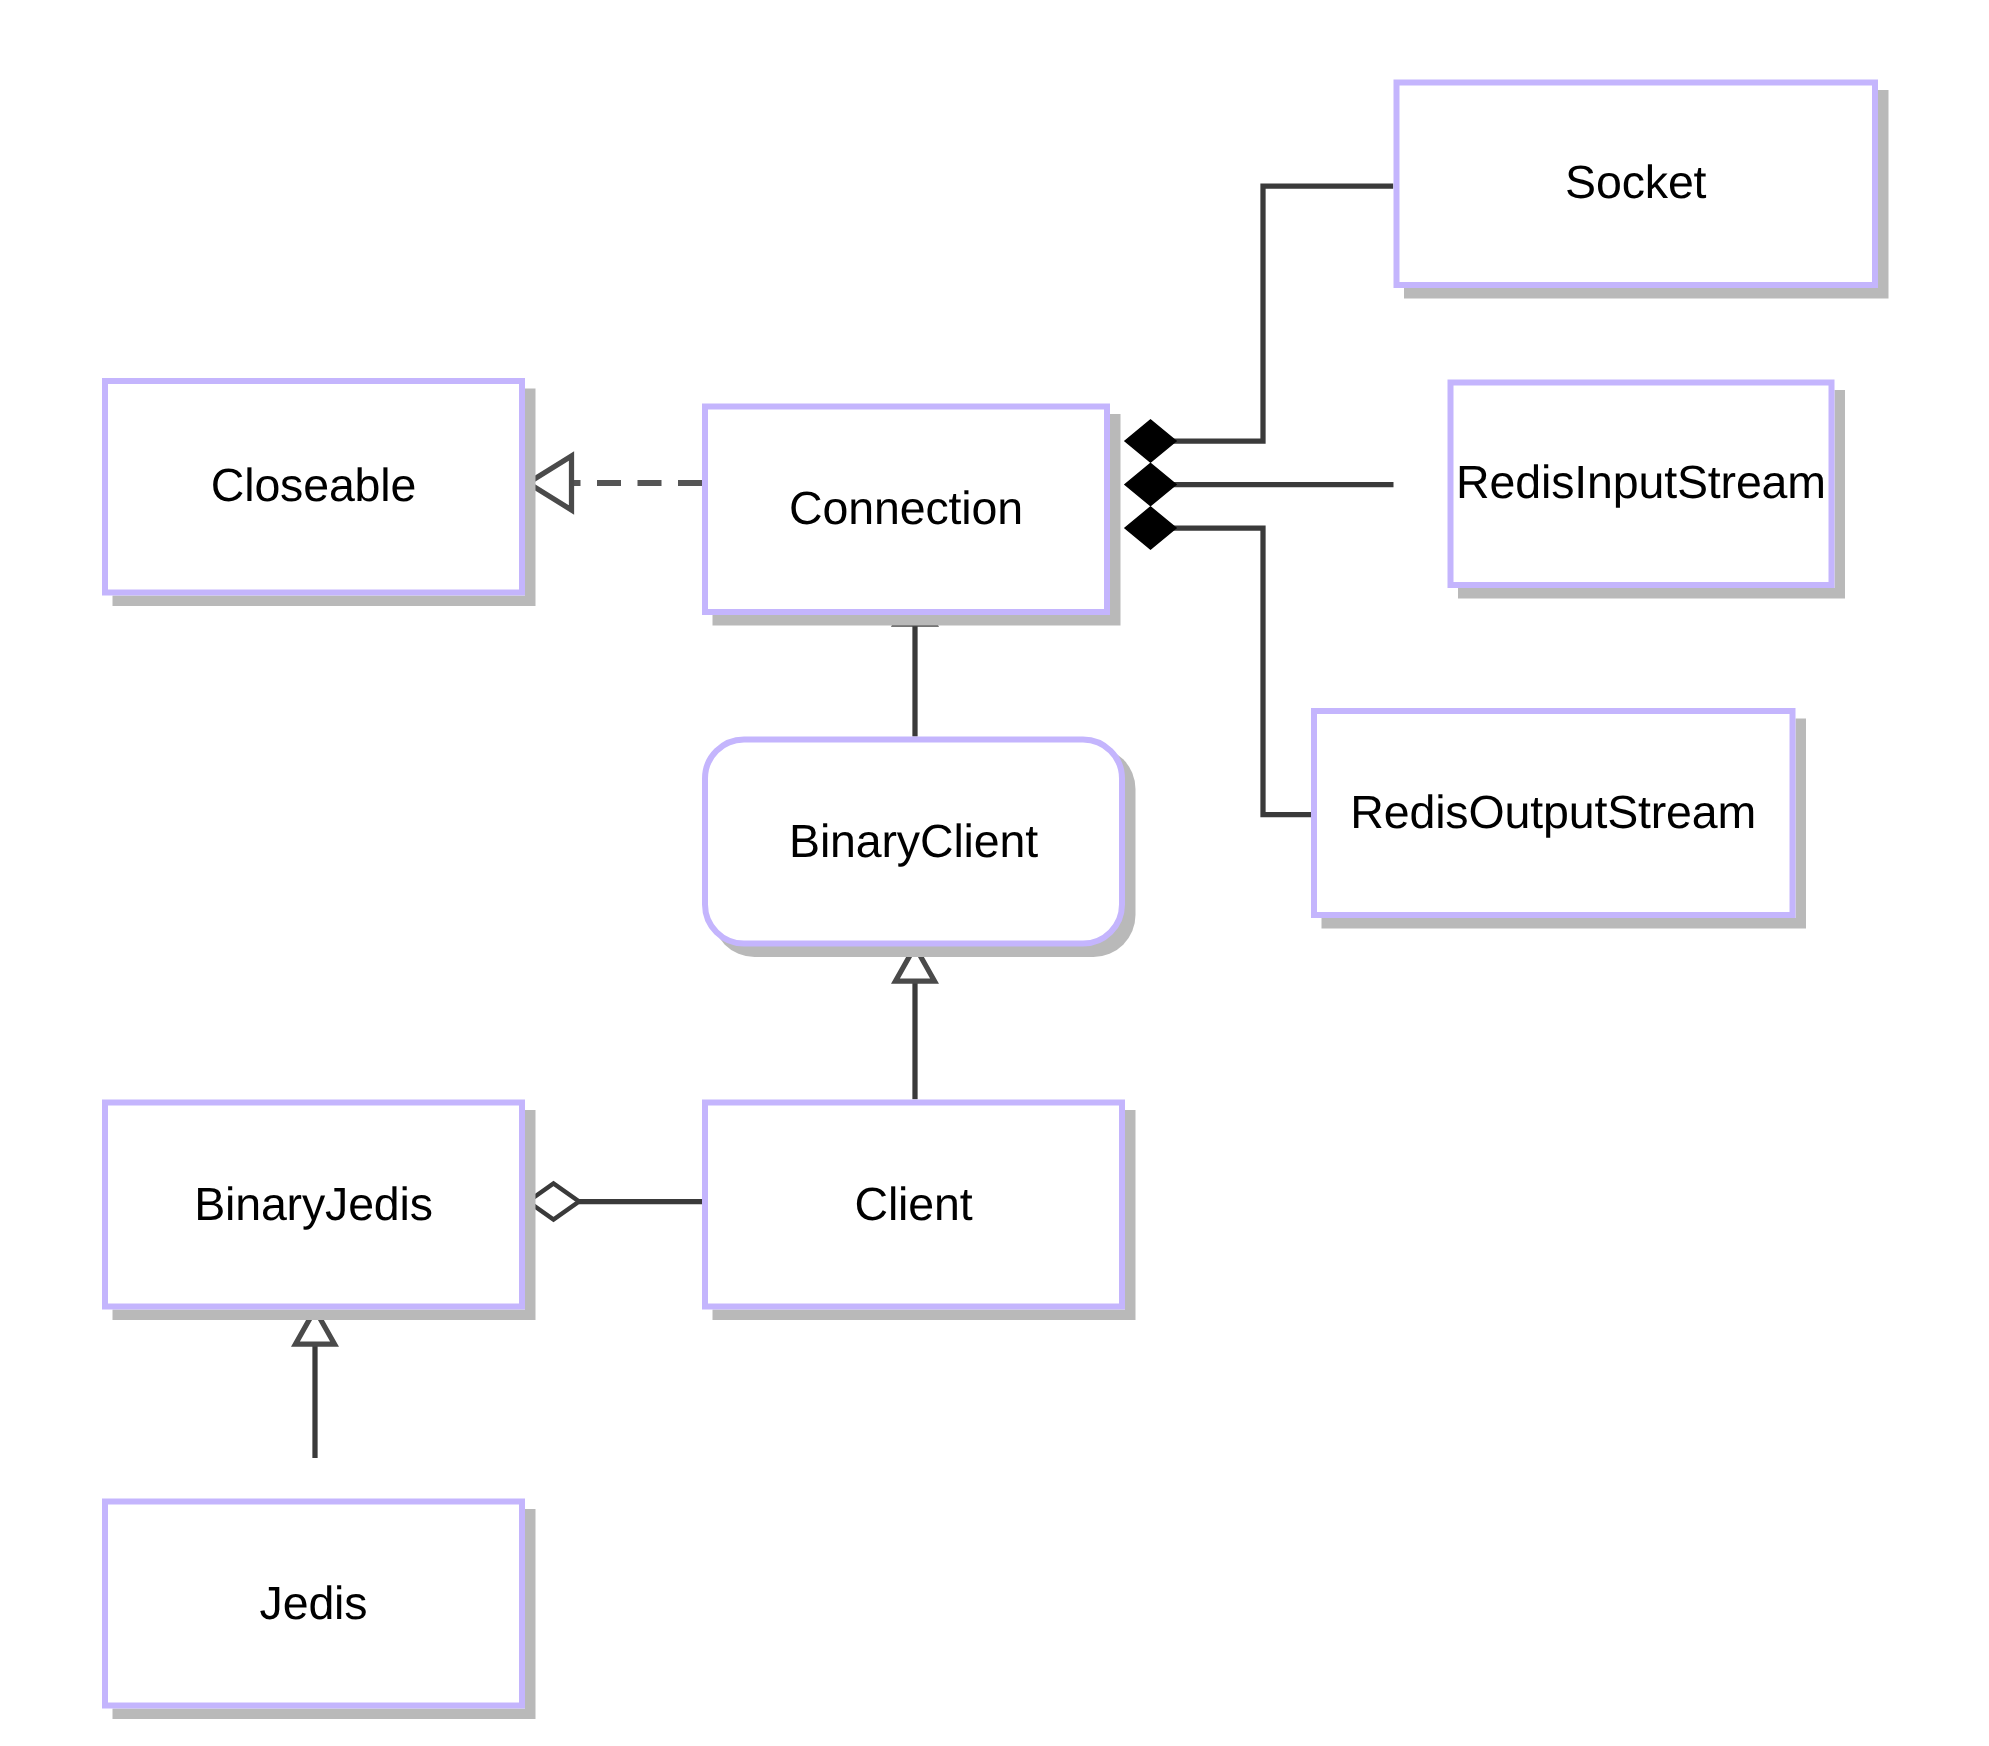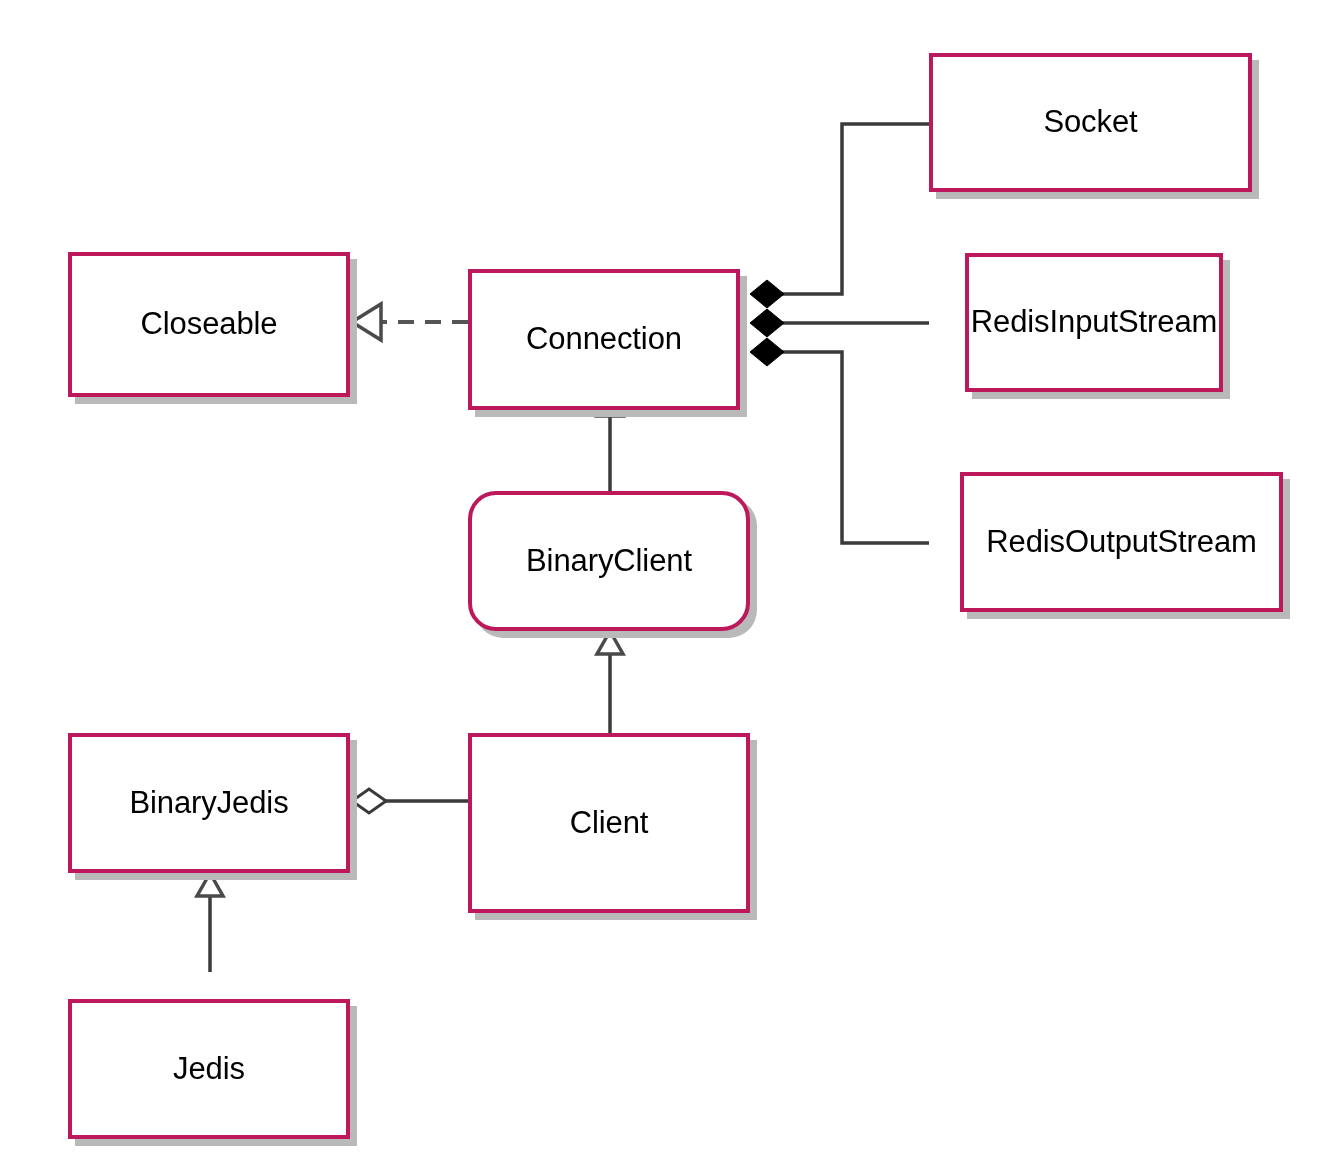--- a/index.html
+++ b/index.html
@@ -20,21 +20,21 @@
     position: absolute;
     left: 0;
     top: 0;
     width: 1326px;
     height: 1164px;
   }
   .uml-box {
     position: absolute;
     box-sizing: border-box;
     background: #ffffff;
-    border: 4px solid #be185d;
+    border: 4px solid #c4b5fd;
     box-shadow: 7px 7px 0 0 #b9b9b9;
     display: flex;
     align-items: center;
     justify-content: center;
     z-index: 3;
   }
   .uml-box .label {
     font-size: 31px;
     color: #000000;
     line-height: 1.1;
@@ -91,41 +91,41 @@
   </svg>
 
   <div class="uml-box" style="left:929px; top:53px; width:323px; height:139px;">
     <span class="label">Socket</span>
   </div>
 
   <div class="uml-box" style="left:929px; top:253px; width:258px; height:139px;margin-left:36px;">
     <span class="label">RedisInputStream</span>
   </div>
 
-  <div class="uml-box" style="left:960px; top:472px; width:323px; height:140px;">
+  <div class="uml-box" style="left:874px; top:472px; width:323px; height:140px;">
     <span class="label">RedisOutputStream</span>
   </div>
 
   <div class="uml-box" style="left:68px; top:252px; width:282px; height:145px;">
     <span class="label">Closeable</span>
   </div>
 
   <div class="uml-box" style="left:468px; top:269px; width:272px; height:141px;">
     <span class="label">Connection</span>
   </div>
 
   <div class="uml-box" style="left:468px; top:491px; width:282px; height:140px;border-radius:28px;">
     <span class="label">BinaryClient</span>
   </div>
 
   <div class="uml-box" style="left:68px; top:733px; width:282px; height:140px;justify-content:center;">
     <span class="label">BinaryJedis</span>
   </div>
 
-  <div class="uml-box" style="left:468px; top:733px; width:282px; height:180px;">
+  <div class="uml-box" style="left:468px; top:733px; width:282px; height:140px;">
     <span class="label">Client</span>
   </div>
 
   <div class="uml-box" style="left:68px; top:972px; width:282px; height:140px;margin-top:27px;">
     <span class="label">Jedis</span>
   </div>
 
 </div>
 
 </body></html>

